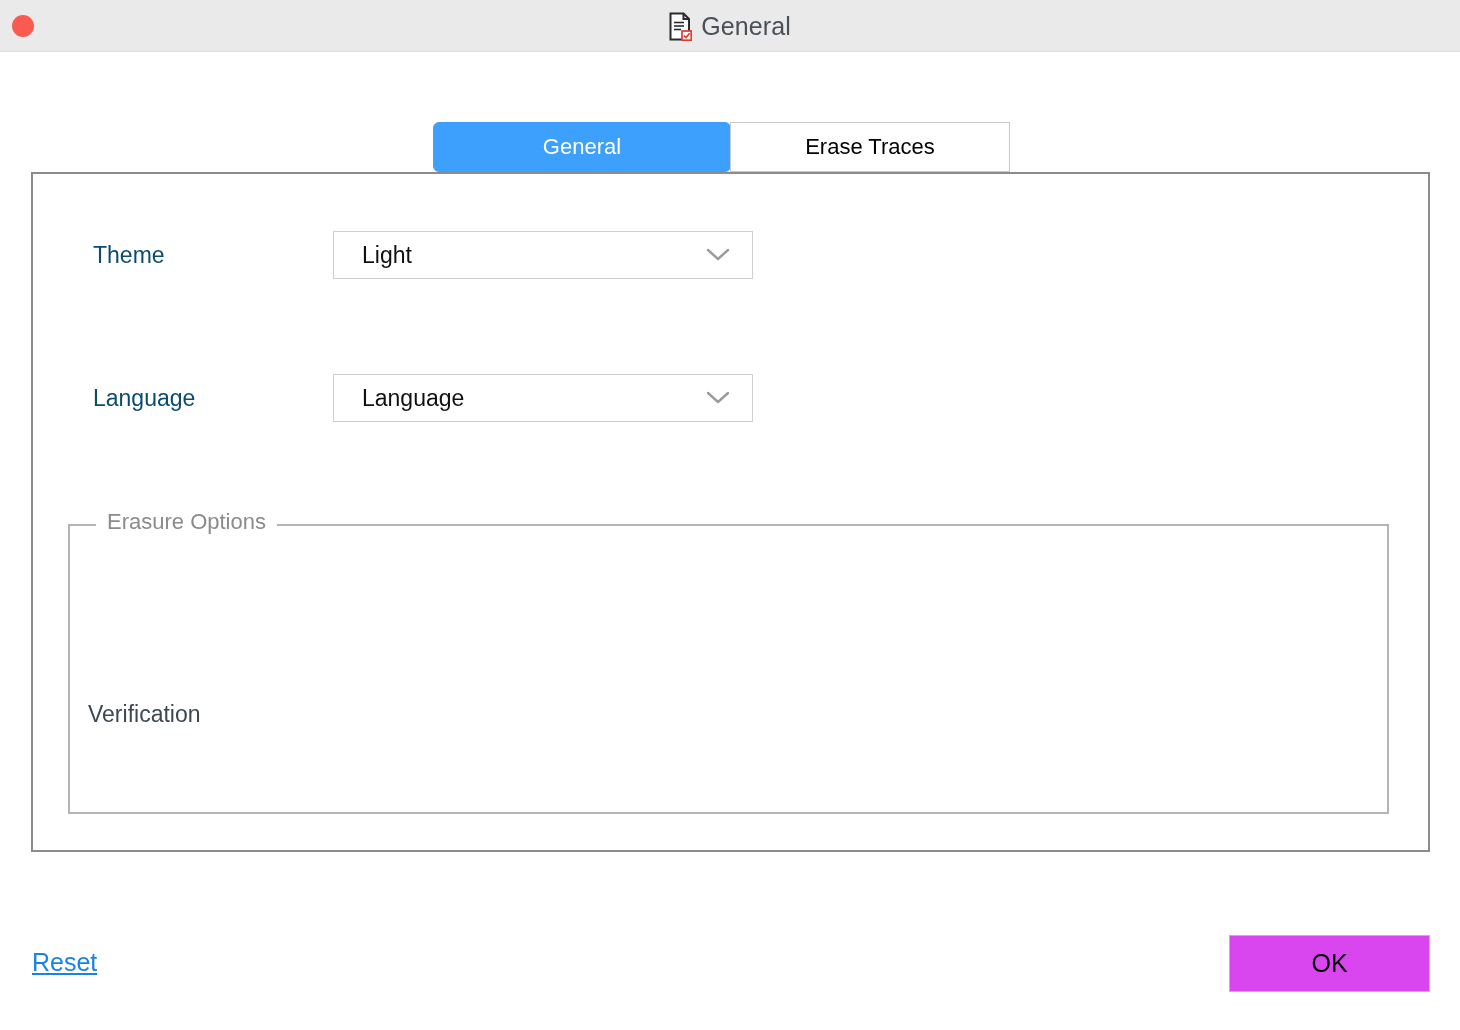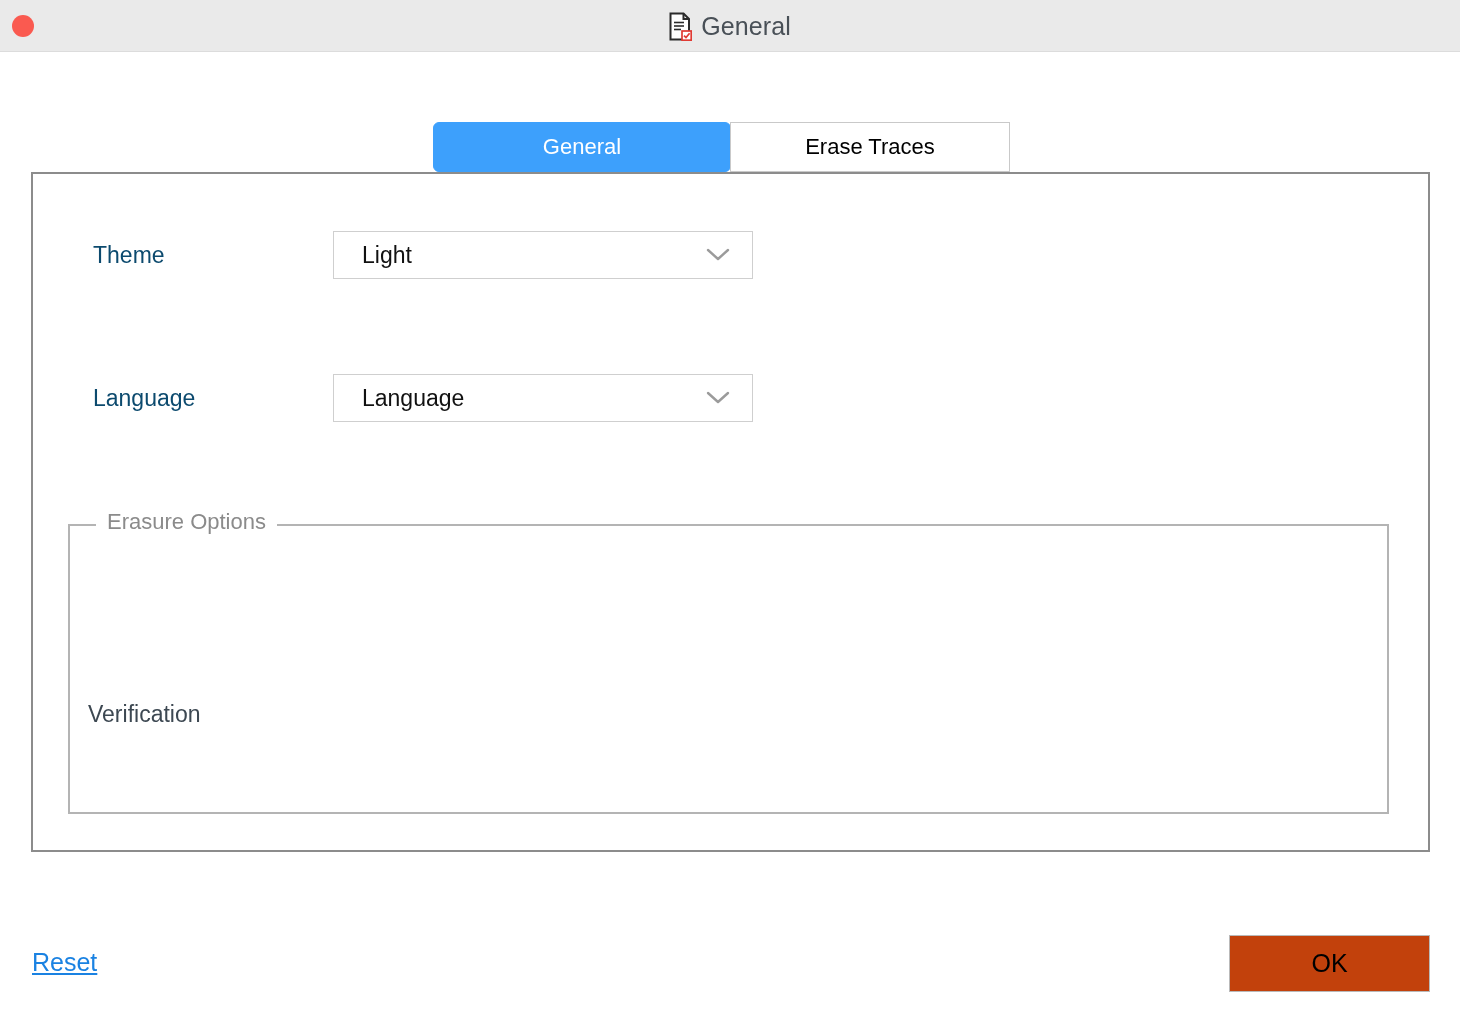--- a/index.html
+++ b/index.html
@@ -186,21 +186,21 @@
     cursor: pointer;
   }
   .ok-button {
     position: absolute;
     left: 1229px;
     top: 935px;
     width: 201px;
     height: 57px;
     box-sizing: border-box;
     border: 1px solid #b9b9b9;
-    background: #c2410c;
+    background: #d946ef;
     font-size: 25px;
     color: #000000;
     display: flex;
     align-items: center;
     justify-content: center;
     cursor: pointer;
     font-family: "Liberation Sans", sans-serif;
   }
 </style>
 </head>

